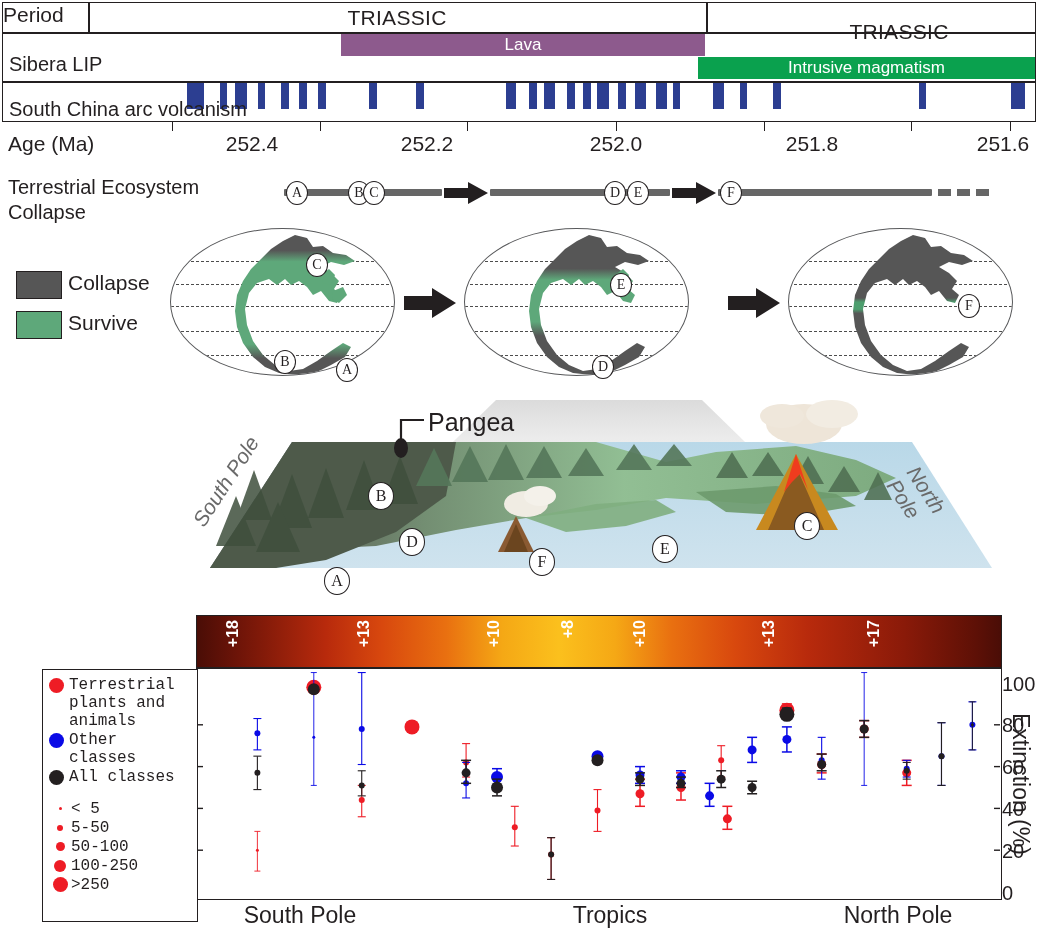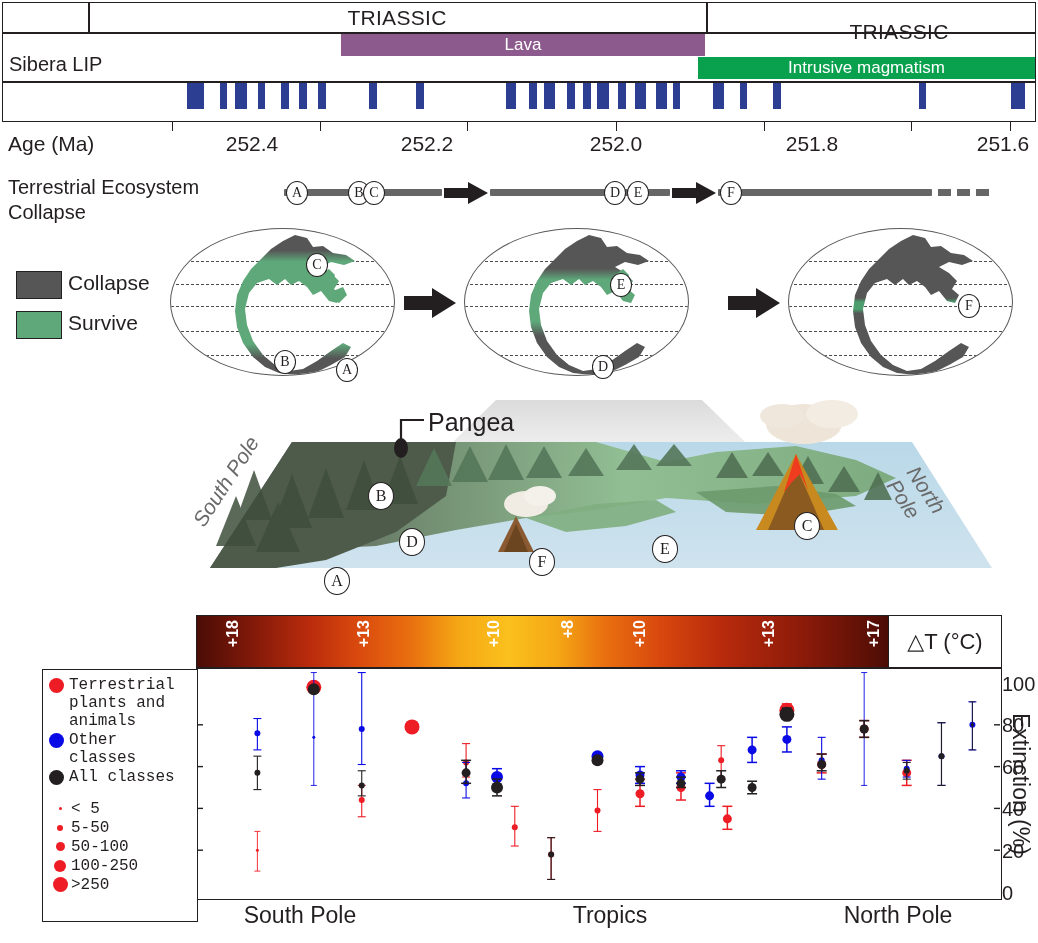--- a/index.html
+++ b/index.html
@@ -95,20 +95,21 @@
 </style>
 </head>
 <body>
 
 <div id="strat">
   <div class="hline" style="top:29px"></div>
   <div class="hline" style="top:78px"></div>
   <div class="vline" style="left:85px;height:29px"></div>
   <div class="vline" style="left:703px;height:29px"></div>
 
+  <div id="period-label">Period</div>
   <div class="period-cell" style="left:85px;top:0;width:618px;height:29px">
     <span>TRIASSIC</span>
   </div>
   <div class="period-cell" style="left:703px;top:14px;width:386px;height:29px">
     <span>TRIASSIC</span>
   </div>
 
   <div style="position:absolute;left:6px;top:50px;font-size:20px">Sibera LIP</div>
 
   <div class="lip-band" style="left:338px;top:31px;width:364px;height:22px;background:#8d5a8d;color:#fff">
@@ -137,20 +138,21 @@
       <div class="vbar" style="left: 615px; top: 79.5px; width: 8px; height: 26px;"></div>
       <div class="vbar" style="left: 632px; top: 79.5px; width: 11px; height: 26px;"></div>
       <div class="vbar" style="left: 653px; top: 79.5px; width: 11px; height: 26px;"></div>
       <div class="vbar" style="left: 670px; top: 79.5px; width: 7px; height: 26px;"></div>
       <div class="vbar" style="left: 710px; top: 79.5px; width: 11px; height: 26px;"></div>
       <div class="vbar" style="left: 737px; top: 79.5px; width: 7px; height: 26px;"></div>
       <div class="vbar" style="left: 770px; top: 79.5px; width: 8px; height: 26px;"></div>
       <div class="vbar" style="left: 916px; top: 79.5px; width: 7px; height: 26px;"></div>
       <div class="vbar" style="left: 1008px; top: 79.5px; width: 14px; height: 26px;"></div>
     </div>
+  <div style="position:absolute;left:6px;top:95px;font-size:20px">South China arc volcanism</div>
 </div>
 
 <div id="age-axis">
   <div id="age-ma">Age (Ma)</div>
   <div id="age-ticks">
       <div class="tick" style="left: 172px;"></div>
       <div class="tick" style="left: 320px;"></div>
       <div class="tick" style="left: 467px;"></div>
       <div class="tick" style="left: 616px;"></div>
       <div class="tick" style="left: 764px;"></div>
@@ -387,21 +389,20 @@
 <div id="tbar">
   <div id="tgrad">
       <div class="tval" style="left: 27px;">+18</div>
       <div class="tval" style="left: 158px;">+13</div>
       <div class="tval" style="left: 288px;">+10</div>
       <div class="tval" style="left: 362px;">+8</div>
       <div class="tval" style="left: 434px;">+10</div>
       <div class="tval" style="left: 563px;">+13</div>
       <div class="tval" style="left: 668px;">+17</div>
     </div>
-  <div id="tlabel">△T (°C)</div>
 </div>
 
 <div id="ylab-left">
     <div class="ytick-l" style="top: 224.5px;">0</div>
     <div class="ytick-l" style="top: 182.7px;">20</div>
     <div class="ytick-l" style="top: 140.9px;">40</div>
     <div class="ytick-l" style="top: 99.1px;">60</div>
     <div class="ytick-l" style="top: 57.3px;">80</div>
     <div class="ytick-l" style="top: 15.5px;">100</div>
   </div>

